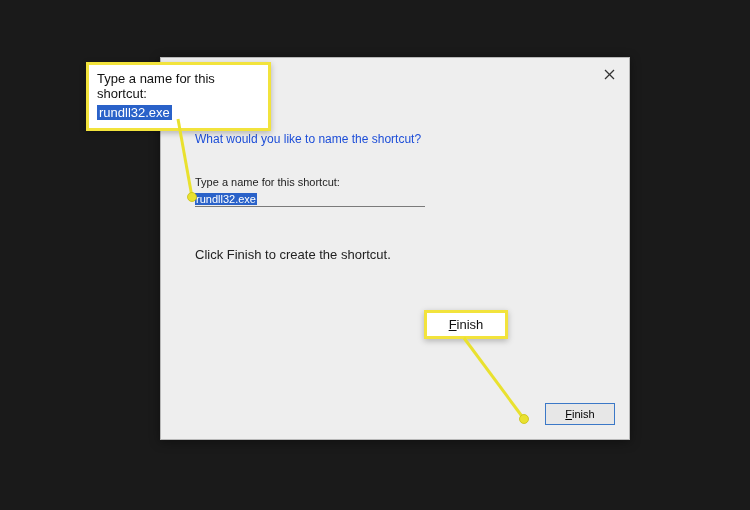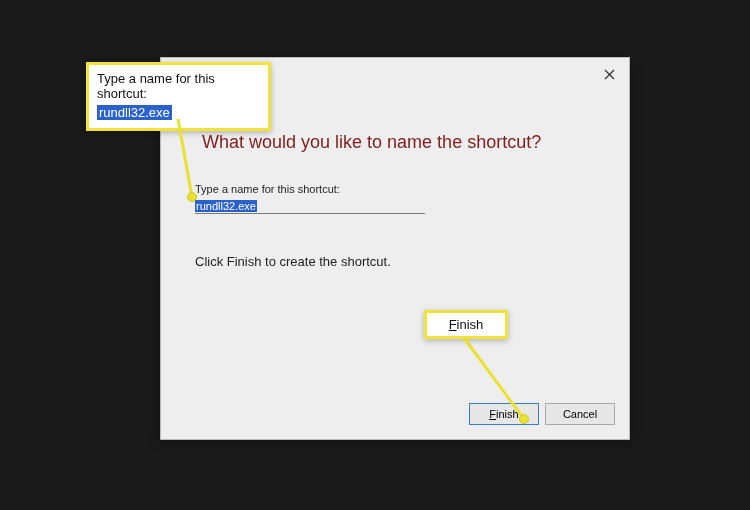--- a/index.html
+++ b/index.html
@@ -28,25 +28,24 @@
       color: #444;
       cursor: pointer;
     }
     .close-btn svg { width: 11px; height: 11px; }
     .content {
       position: absolute;
       left: 34px; top: 74px;
       right: 34px;
     }
     .heading {
-      color: #7f1d1d;
-      font-size: 18px;
+      color: #1d4ed8;
+      font-size: 12px;
       font-weight: 400;
       margin-bottom: 30px;
-      margin-left: 7px;
     }
     .field-label {
       color: #222;
       font-size: 11px;
       margin-bottom: 4px;
     }
     .name-input {
       width: 230px;
       border: none;
       border-bottom: 1px solid #7a7a7a;
@@ -151,21 +150,20 @@
     <div class="heading">What would you like to name the shortcut?</div>
 
     <div class="field-label">Type a name for this shortcut:</div>
     <div class="name-input"><span class="sel">rundll32.exe</span></div>
 
     <div class="instruction">Click Finish to create the shortcut.</div>
   </div>
 
   <div class="button-row">
     <button class="win-btn selected"><u>F</u><span></span>inish</button>
-    <button class="win-btn">Cancel</button>
   </div>
 </div>
 
 <div class="callout callout-1">
   <div class="c-label">Type a name for this shortcut:</div>
   <span class="c-value">rundll32.exe</span>
 </div>
 
 <div class="callout callout-2">
   <span class="c-btn"><span class="u">F</span>inish</span>

